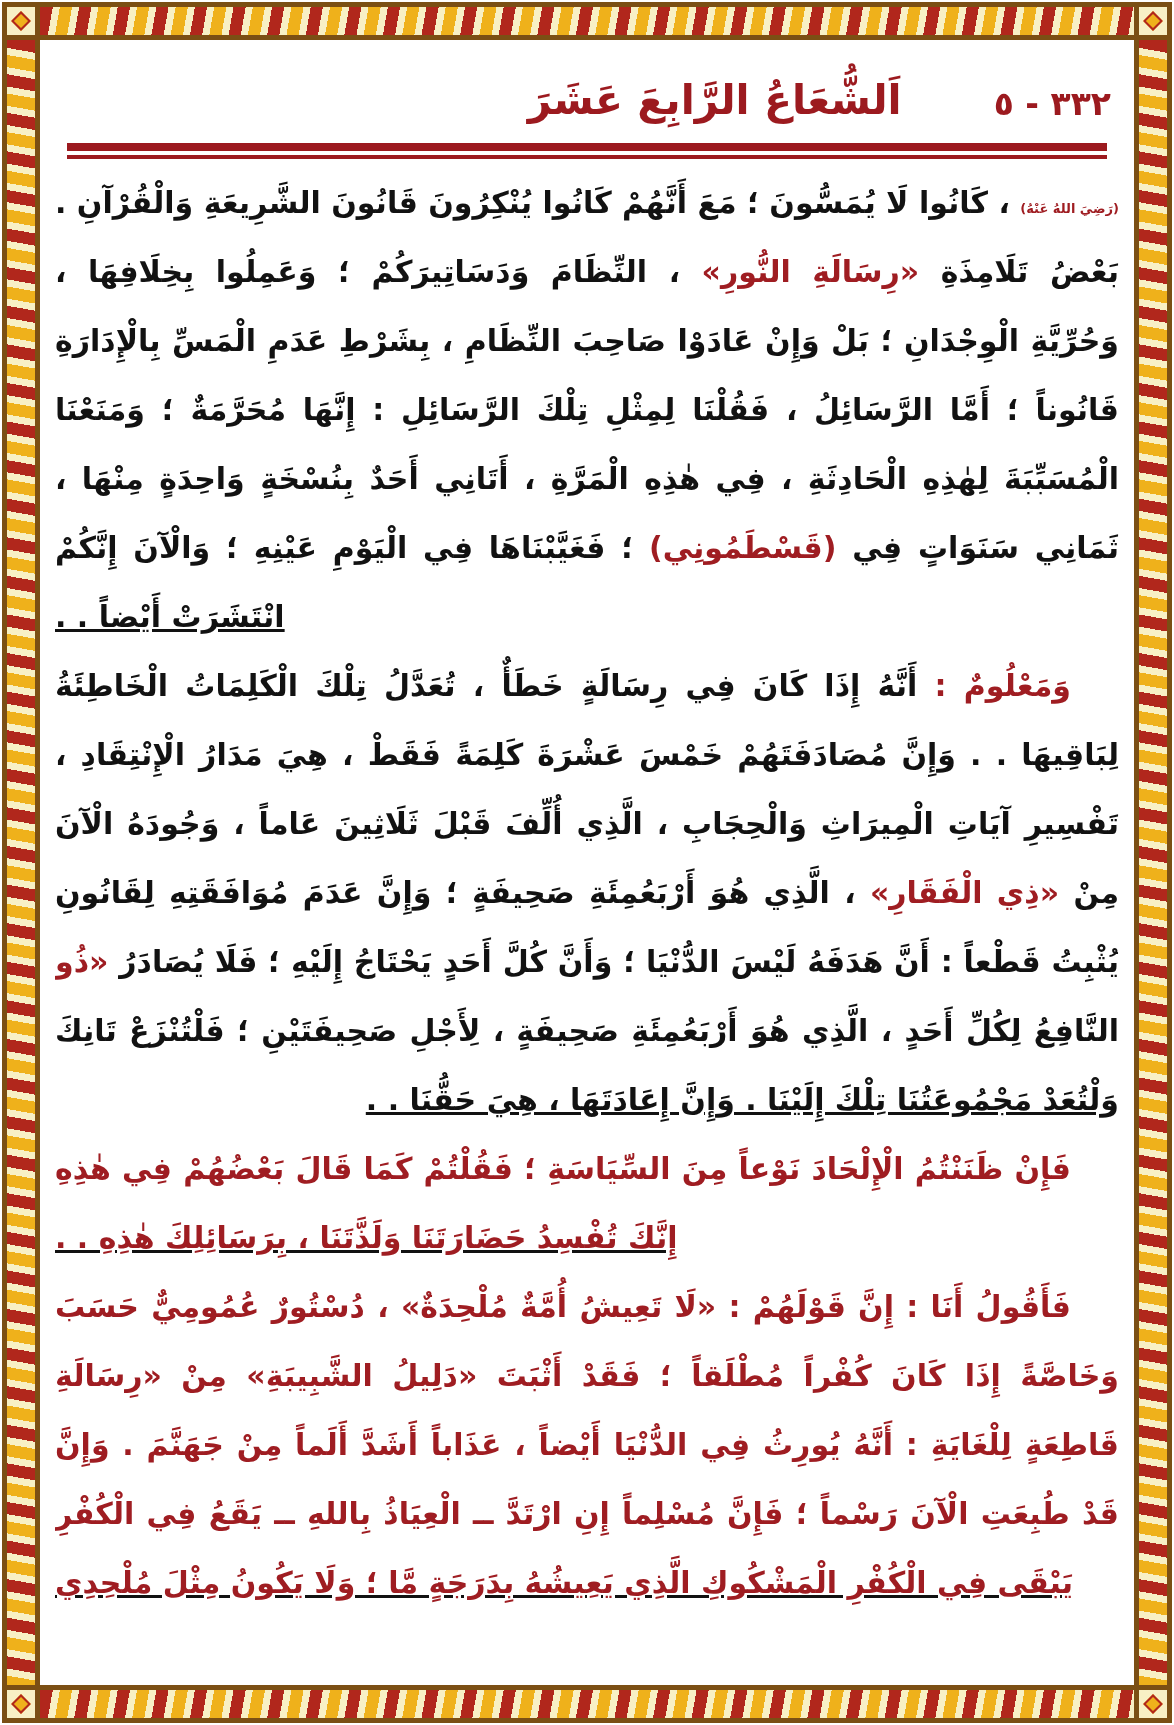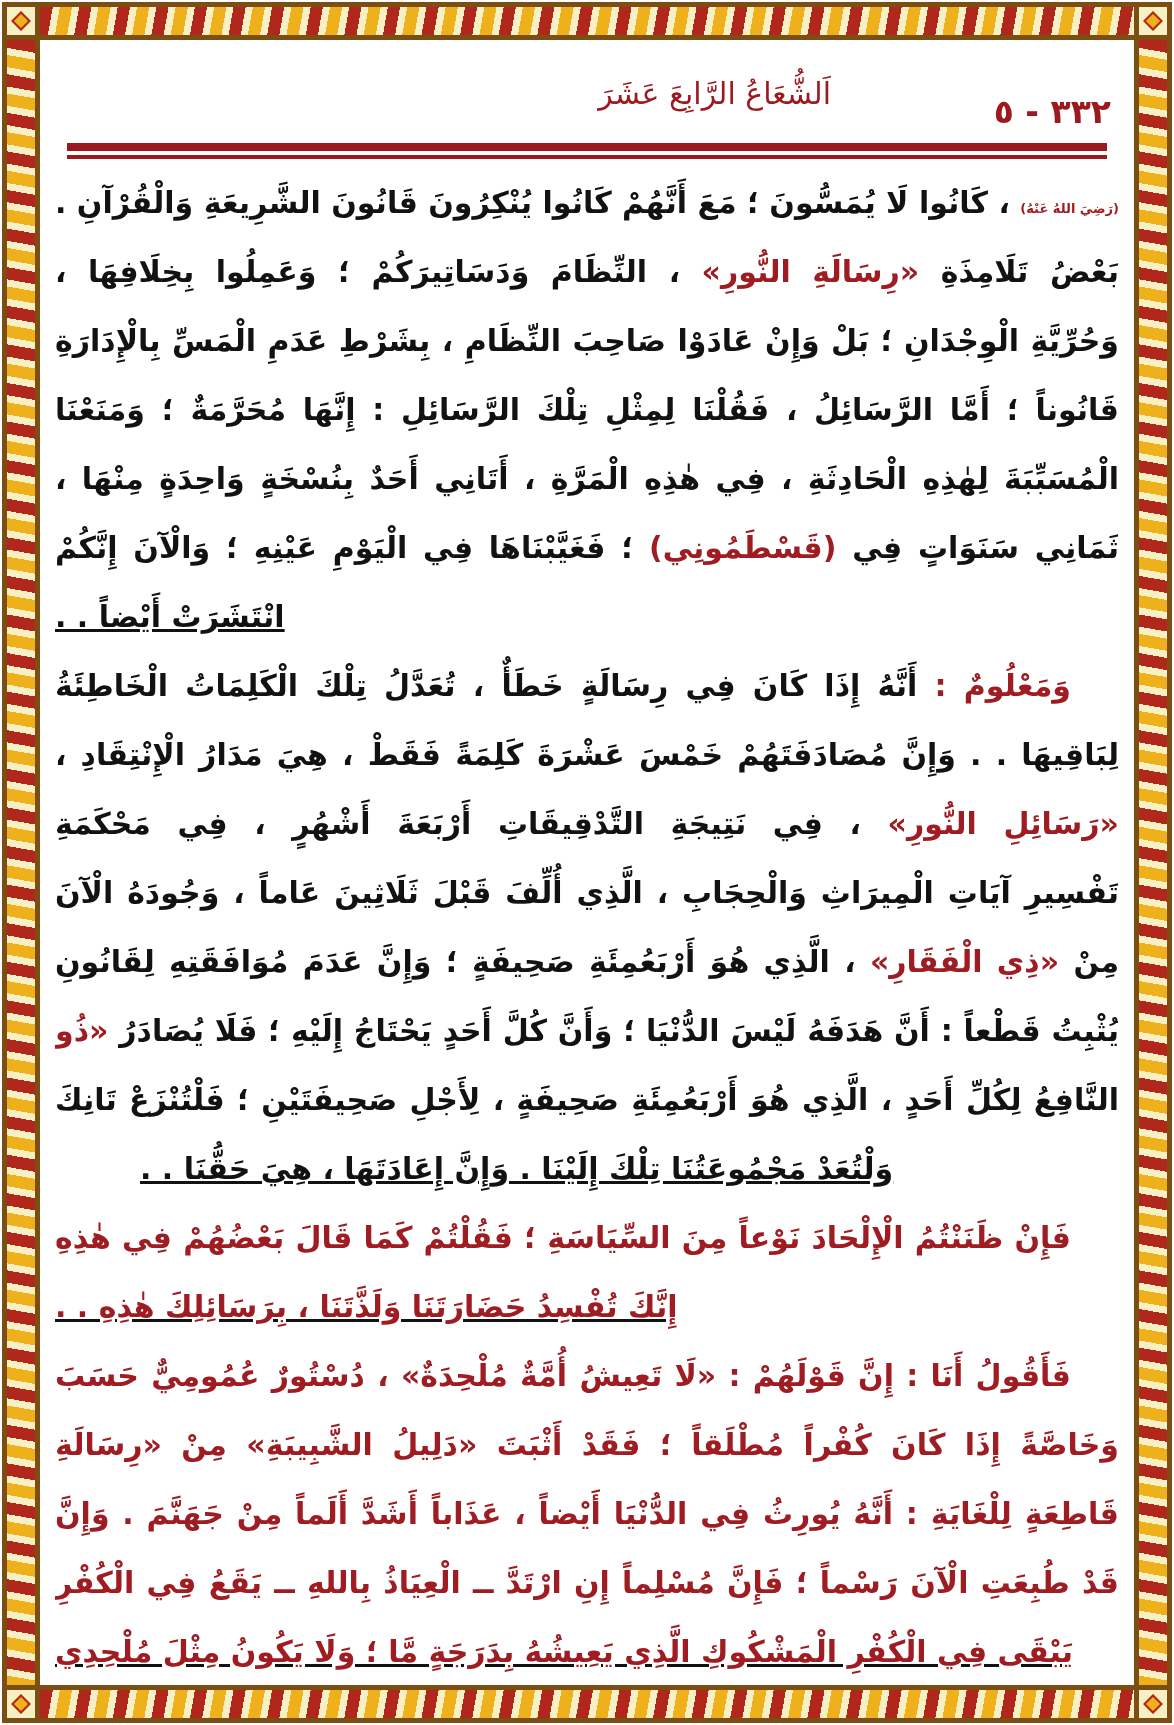--- a/index.html
+++ b/index.html
@@ -44,42 +44,42 @@
   
   .content{
     position:absolute;inset:40px;padding:0 15px;
     box-sizing:border-box;overflow:hidden;
     direction:rtl;
   }
   .header{position:relative;height:128px;}
   .page-title{
     position:absolute;top:36px;left:62%;transform:translateX(-50%);
     white-space:nowrap;
-    font-size:30px;font-weight:normal;color:var(--accent);
+    font-size:41px;font-weight:bold;color:var(--accent);
   }
   .page-number{
     position:absolute;top:44px;right:8px;
     font-size:33px;font-weight:bold;color:var(--accent);
-    direction:rtl;white-space:nowrap;margin-top:8px;
+    direction:rtl;white-space:nowrap;
   }
   .rule{
     position:absolute;top:103px;left:12px;right:12px;height:16px;
     background:linear-gradient(to bottom,
       var(--accent) 0 8px, #ffffff 8px 12px, var(--accent) 12px 16px);
   }
   
   .body-text{
     font-size:30px;font-weight:bold;color:var(--ink);
     direction:rtl;
   }
   .line{height:69px;line-height:69px;overflow:hidden;}
   .j{text-align:justify;text-align-last:justify;}
   .end{text-align:left;text-decoration:underline;}
   .ind{padding-right:48px;}
-  .shift{padding-left:85px;}
+  .shift{padding-left:85px;text-align:right;}
   .k{color:var(--ink);}
   .r{color:var(--red);}
   .s{color:var(--red);font-size:13px;letter-spacing:-1px;}
 </style>
 </head>
 <body>
 
 <div class="page" style="--accent: #9c1a1f; --red: #9f1d22; --ink: #121212; --brown: #7b4f14; --cream: #f8f0c5; --bgold: #efb11b; --bred: #b1271c;">
 
   <div class="strip h top"></div>
@@ -100,21 +100,20 @@
     <div class="body-text" id="body-text">
         <div class="line j"><span class="s">(رَضِيَ اللهُ عَنْهُ)</span><span class="k"> ، كَانُوا لَا يُمَسُّونَ ؛ مَعَ أَنَّهُمْ كَانُوا يُنْكِرُونَ قَانُونَ الشَّرِيعَةِ وَالْقُرْآنِ . فَإِذَا لَمْ يَقْبَلْ عِلْماً ،</span></div>
         <div class="line j"><span class="k">بَعْضُ تَلَامِذَةِ </span><span class="r">«رِسَالَةِ النُّورِ»</span><span class="k"> ، النِّظَامَ وَدَسَاتِيرَكُمْ ؛ وَعَمِلُوا بِخِلَافِهَا ، بِدُسْتُورِ حُرِّيَّةِ الْفِكْرِ ،</span></div>
         <div class="line j"><span class="k">وَحُرِّيَّةِ الْوِجْدَانِ ؛ بَلْ وَإِنْ عَادَوْا صَاحِبَ النِّظَامِ ، بِشَرْطِ عَدَمِ الْمَسِّ بِالْإِدَارَةِ ، فَلَا يُمَسُّونَ</span></div>
         <div class="line j"><span class="k">قَانُوناً ؛ أَمَّا الرَّسَائِلُ ، فَقُلْنَا لِمِثْلِ تِلْكَ الرَّسَائِلِ : إِنَّهَا مُحَرَّمَةٌ ؛ وَمَنَعْنَا نَشْرَهَا ؛ حَتَّى إِنَّ الرِّسَالَةَ</span></div>
         <div class="line j"><span class="k">الْمُسَبِّبَةَ لِهٰذِهِ الْحَادِثَةِ ، فِي هٰذِهِ الْمَرَّةِ ، أَتَانِي أَحَدٌ بِنُسْخَةٍ وَاحِدَةٍ مِنْهَا ، مَرَّةً أَوْ مَرَّتَيْنِ ، خِلَالَ</span></div>
         <div class="line j"><span class="k">ثَمَانِي سَنَوَاتٍ فِي </span><span class="r">(قَسْطَمُونِي)</span><span class="k"> ؛ فَغَيَّبْنَاهَا فِي الْيَوْمِ عَيْنِهِ ؛ وَالْآنَ إِنَّكُمْ تُشَهِّرُونَهَا بِالْإِجْبَارِ ؛ وَقَدِ</span></div>
         <div class="line end"><span class="k">انْتَشَرَتْ أَيْضاً . .</span></div>
         <div class="line j ind"><span class="r">وَمَعْلُومٌ : </span><span class="k">أَنَّهُ إِذَا كَانَ فِي رِسَالَةٍ خَطَأٌ ، تُعَدَّلُ تِلْكَ الْكَلِمَاتُ الْخَاطِئَةُ فَقَطْ ؛ وَيُؤْذَنُ</span></div>
         <div class="line j"><span class="k">لِبَاقِيهَا . . وَإِنَّ مُصَادَفَتَهُمْ خَمْسَ عَشْرَةَ كَلِمَةً فَقَطْ ، هِيَ مَدَارُ الْإِنْتِقَادِ ، فِي مِئَةِ رِسَالَةٍ مِنْ</span></div>
-        <div class="line j"><span class="r">«رَسَائِلِ النُّورِ»</span><span class="k"> ، فِي نَتِيجَةِ التَّدْقِيقَاتِ أَرْبَعَةَ أَشْهُرٍ ، فِي مَحْكَمَةِ </span></div>
         <div class="line j"><span class="k">تَفْسِيرِ آيَاتِ الْمِيرَاثِ وَالْحِجَابِ ، الَّذِي أُلِّفَ قَبْلَ ثَلَاثِينَ عَاماً ، وَجُودَهُ الْآنَ فِي صَحِيفَتَيْنِ فَقَطْ</span></div>
         <div class="line j"><span class="k">مِنْ </span><span class="r">«ذِي الْفَقَارِ»</span><span class="k"> ، الَّذِي هُوَ أَرْبَعُمِئَةِ صَحِيفَةٍ ؛ وَإِنَّ عَدَمَ مُوَافَقَتِهِ لِقَانُونِ الْحَضَارَةِ الْحَاضِرَةِ ،</span></div>
         <div class="line j"><span class="k">يُثْبِتُ قَطْعاً : أَنَّ هَدَفَهُ لَيْسَ الدُّنْيَا ؛ وَأَنَّ كُلَّ أَحَدٍ يَحْتَاجُ إِلَيْهِ ؛ فَلَا يُصَادَرُ </span><span class="r">«ذُو الْفَقَارِ»</span></div>
         <div class="line j"><span class="k">النَّافِعُ لِكُلِّ أَحَدٍ ، الَّذِي هُوَ أَرْبَعُمِئَةِ صَحِيفَةٍ ، لِأَجْلِ صَحِيفَتَيْنِ ؛ فَلْتُنْزَعْ تَانِكَ الصَّحِيفَتَانِ ؛</span></div>
         <div class="line end shift"><span class="k">وَلْتُعَدْ مَجْمُوعَتُنَا تِلْكَ إِلَيْنَا . وَإِنَّ إِعَادَتَهَا ، هِيَ حَقُّنَا . .</span></div>
         <div class="line j ind"><span class="r">فَإِنْ ظَنَنْتُمُ الْإِلْحَادَ نَوْعاً مِنَ السِّيَاسَةِ ؛ فَقُلْتُمْ كَمَا قَالَ بَعْضُهُمْ فِي هٰذِهِ الْحَادِثَةِ :</span></div>
         <div class="line end"><span class="r">إِنَّكَ تُفْسِدُ حَضَارَتَنَا وَلَذَّتَنَا ، بِرَسَائِلِكَ هٰذِهِ . .</span></div>
         <div class="line j ind"><span class="r">فَأَقُولُ أَنَا : إِنَّ قَوْلَهُمْ : «لَا تَعِيشُ أُمَّةٌ مُلْحِدَةٌ» ، دُسْتُورٌ عُمُومِيٌّ حَسَبَ الدُّنْيَا ؛</span></div>
         <div class="line j"><span class="r">وَخَاصَّةً إِذَا كَانَ كُفْراً مُطْلَقاً ؛ فَقَدْ أَثْبَتَ «دَلِيلُ الشَّبِيبَةِ» مِنْ «رِسَالَةِ النُّورِ» ، فِي صُورَةٍ</span></div>
         <div class="line j"><span class="r">قَاطِعَةٍ لِلْغَايَةِ : أَنَّهُ يُورِثُ فِي الدُّنْيَا أَيْضاً ، عَذَاباً أَشَدَّ أَلَماً مِنْ جَهَنَّمَ . وَإِنَّ تِلْكَ الرِّسَالَةَ</span></div>

